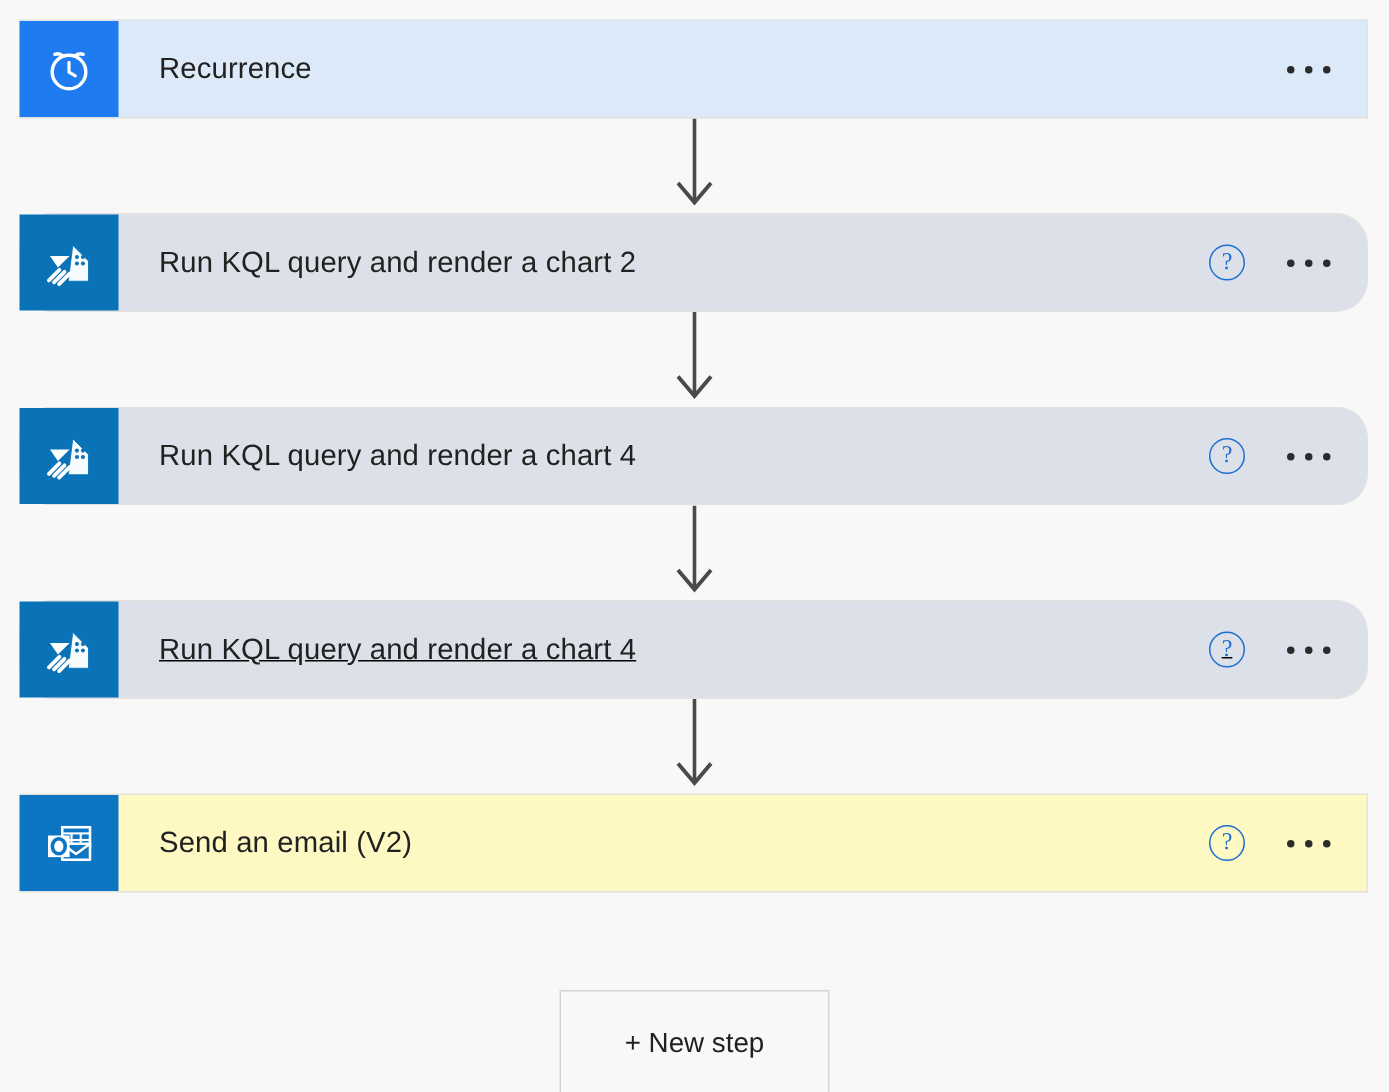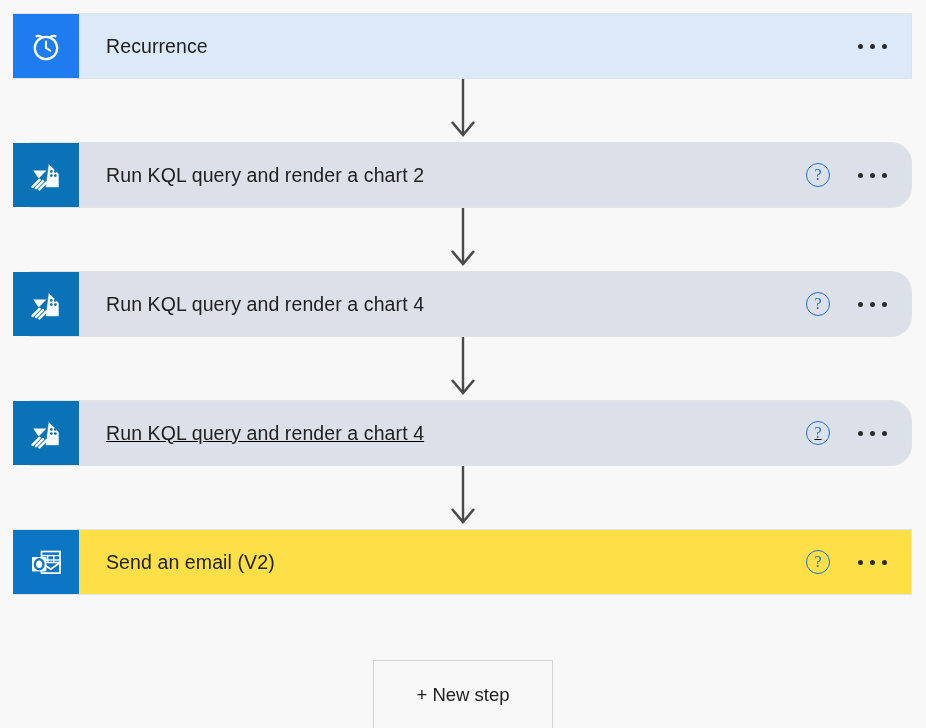--- a/index.html
+++ b/index.html
@@ -27,21 +27,21 @@
     width: 899px;
     height: 66px;
     display: flex;
     align-items: stretch;
     border: 1px solid #e2e2e2;
     border-left: none;
     background: #dce0e8;
   }
   .flow-card.tone-trigger { background: #dce9f9; }
   .flow-card.tone-action  { background: #dce0e8; border-radius: 21px; }
-  .flow-card.tone-mail    { background: #fde047; }
+  .flow-card.tone-mail    { background: #fef9c3; }
 
   .card-icon {
     flex: 0 0 66px;
     width: 66px;
     height: 64px;
     display: flex;
     align-items: center;
     justify-content: center;
     background: #0a73b8;
   }

